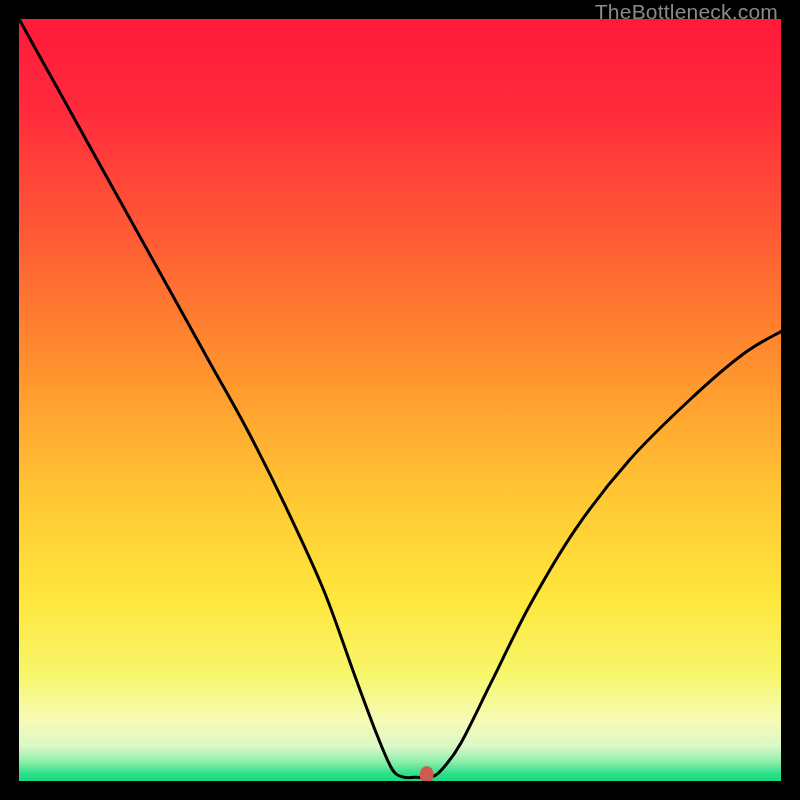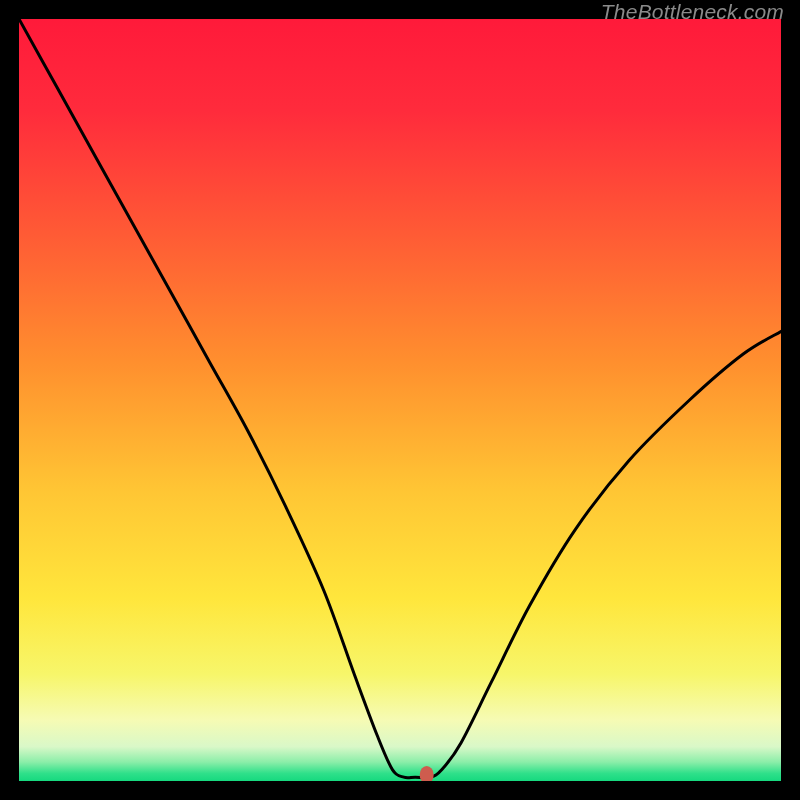--- a/index.html
+++ b/index.html
@@ -22,27 +22,26 @@
   .plot-area {
     position: absolute;
     left: 0;
     top: 0;
     width: 762px;
     height: 762px;
   }
   .watermark {
     position: absolute;
     top: 0px;
-    right: 16px;
+    right: 22px;
     color: #8a8a8a;
     font-size: 21px;
     font-weight: 500;
     letter-spacing: 0.2px;
     z-index: 10;
-    font-style: italic;
   }
   svg { display: block; }
 </style>
 </head>
 <body>
 
 <div class="frame">
   <svg class="plot-area" viewBox="0 0 762 762" preserveAspectRatio="none">
     <defs>
       <linearGradient id="bg-grad" x1="0" y1="0" x2="0" y2="1">

